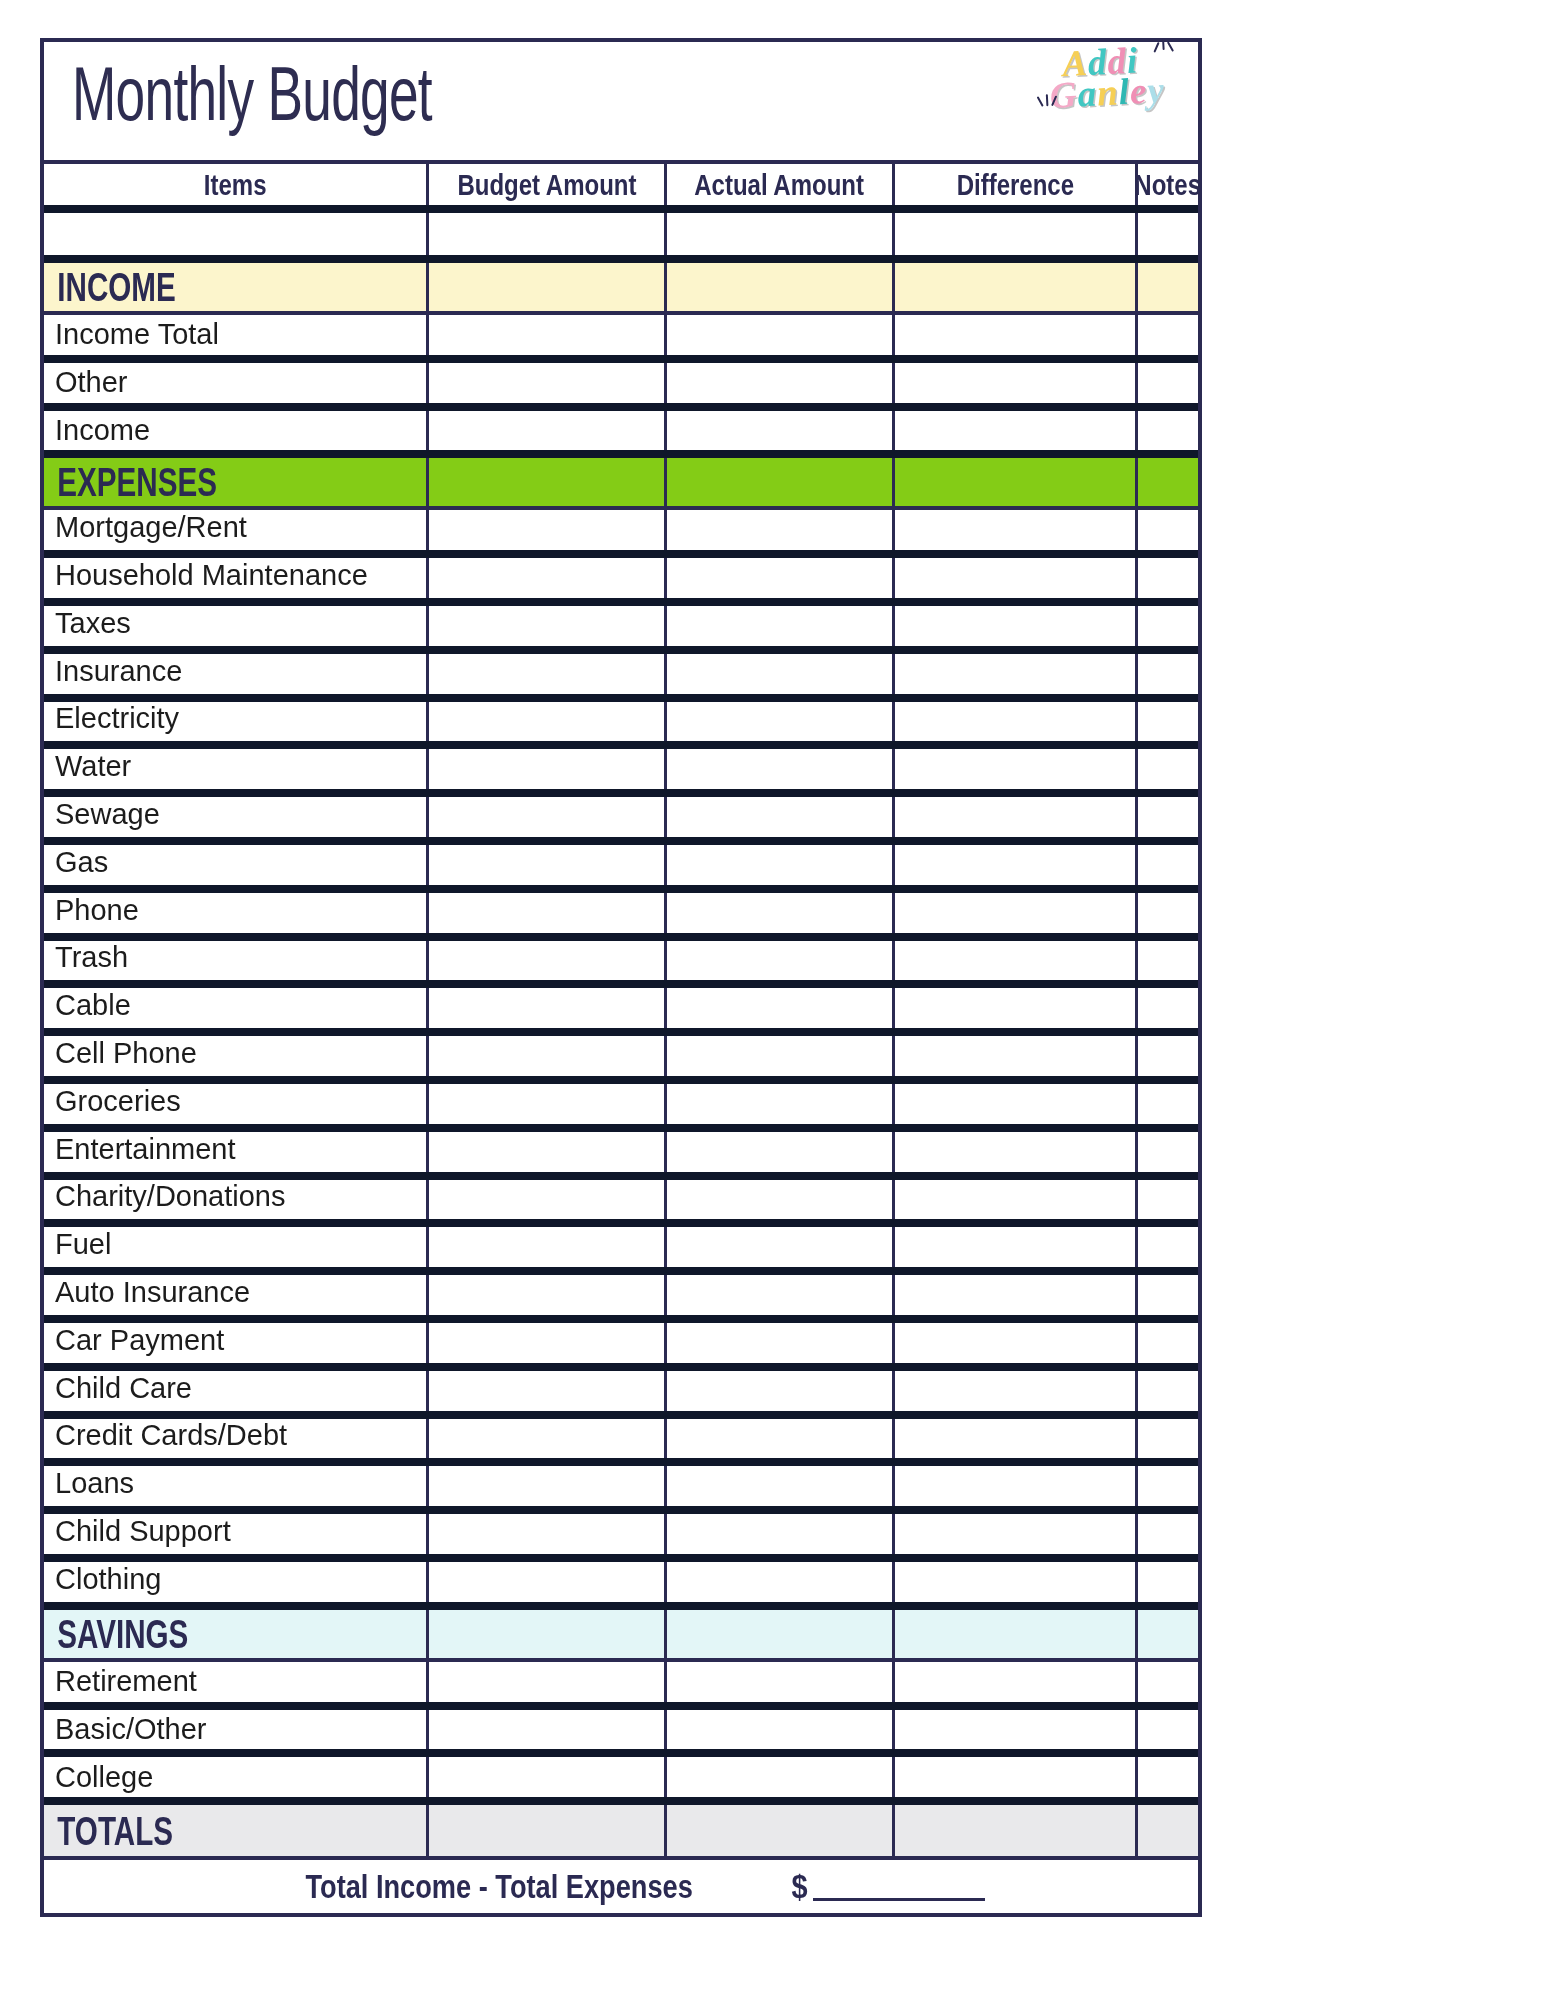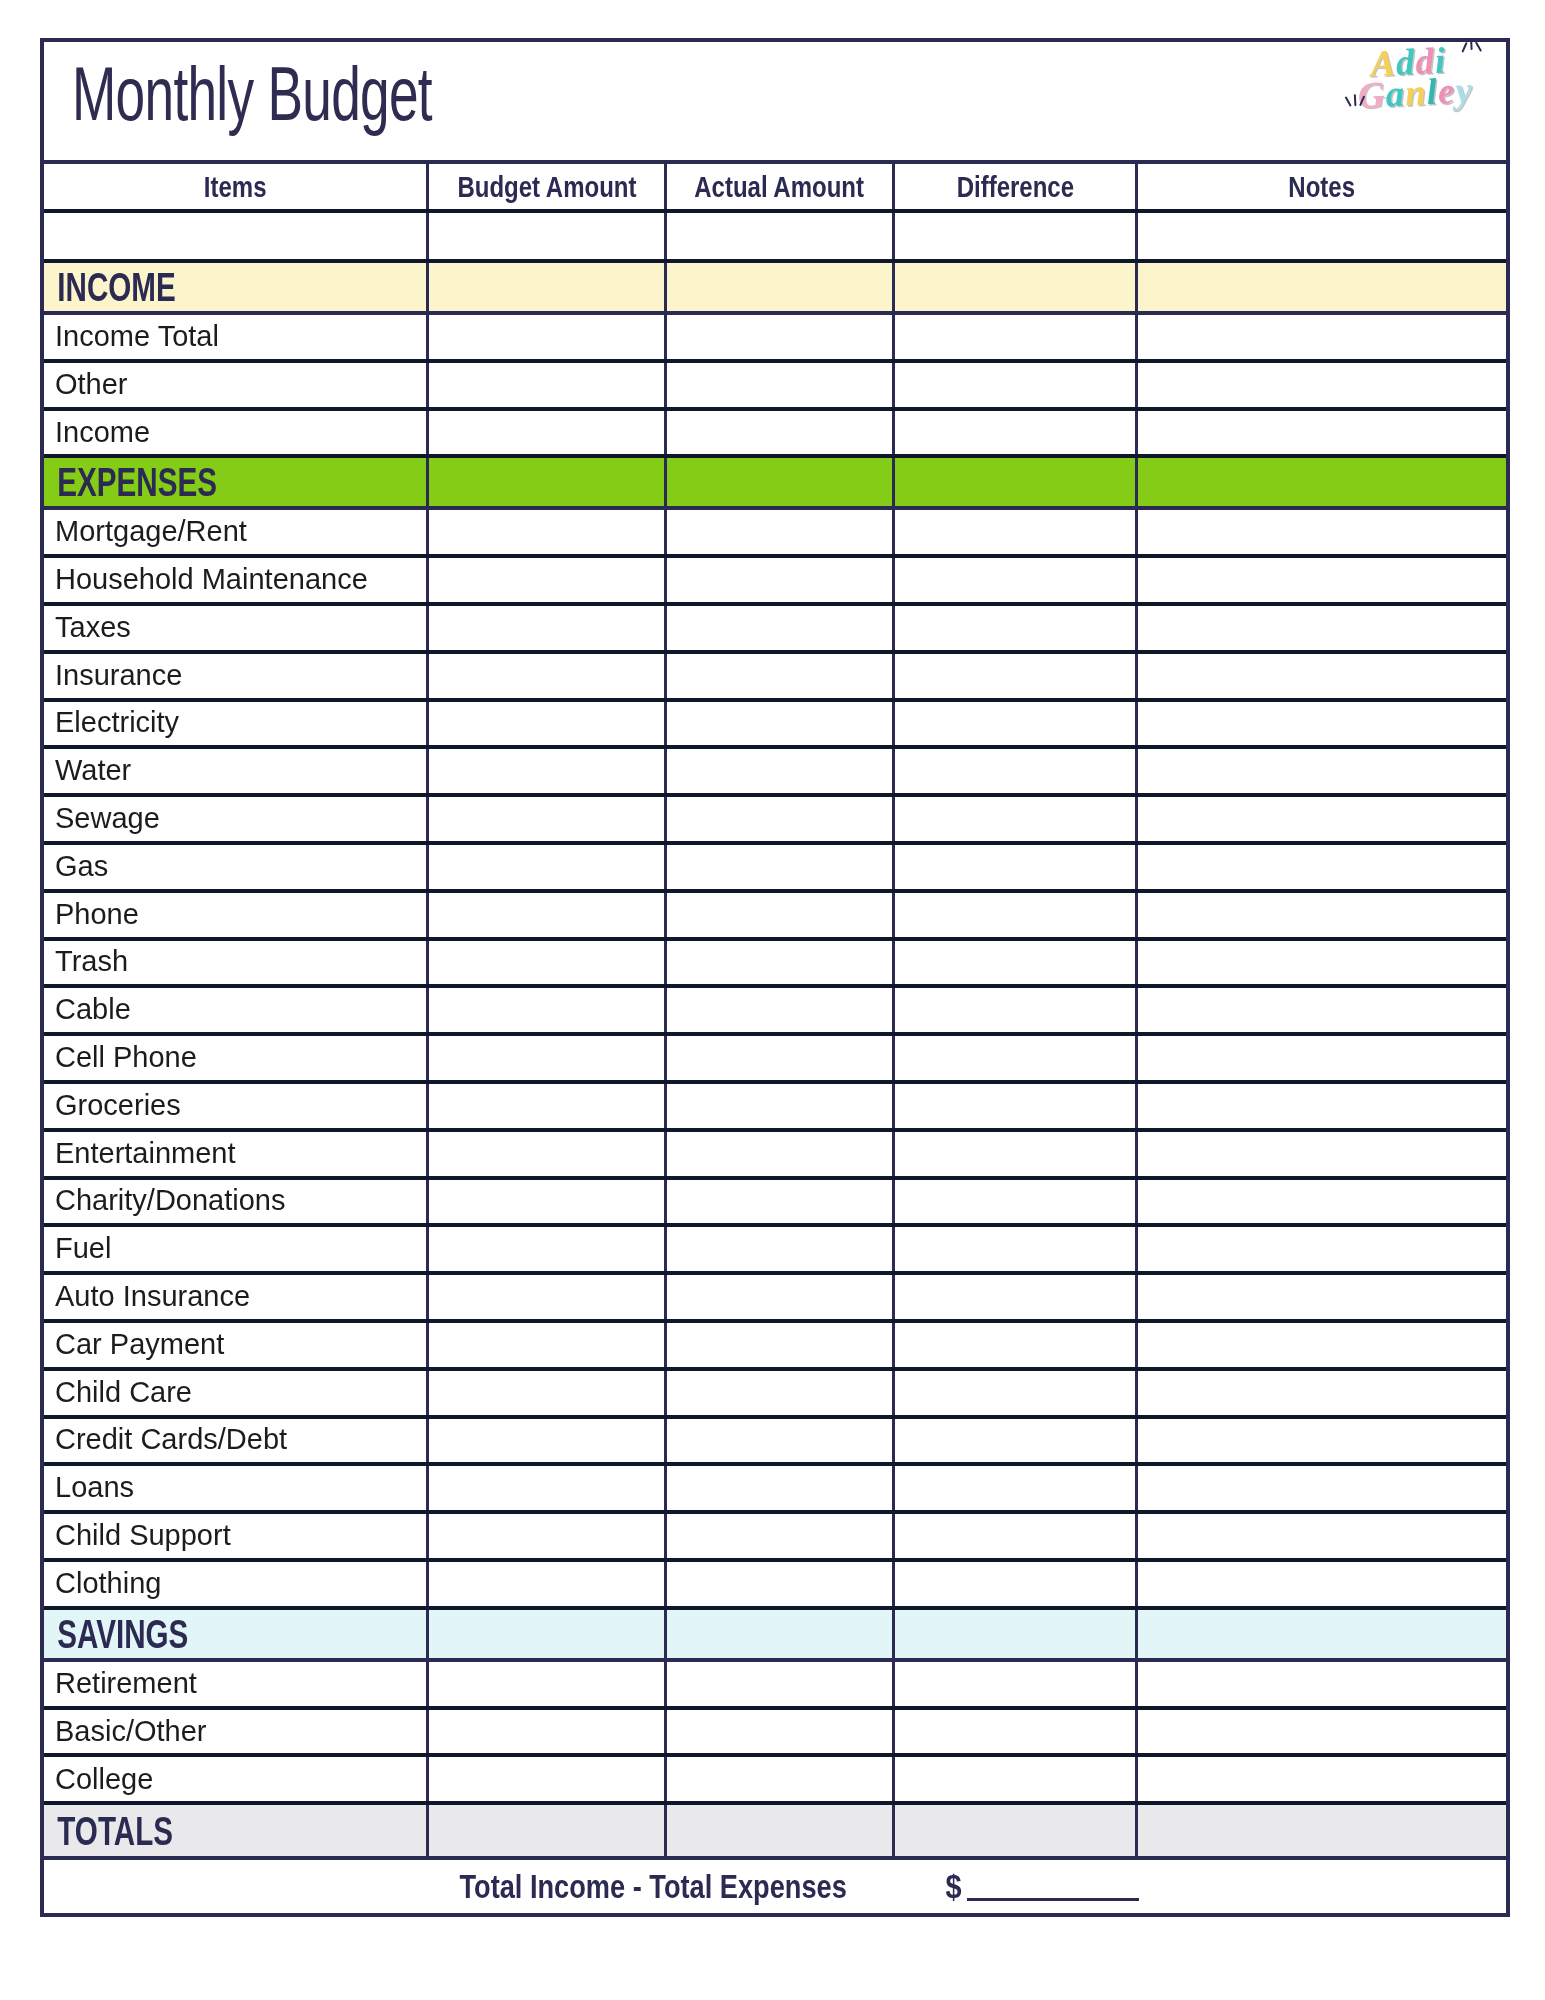--- a/index.html
+++ b/index.html
@@ -1,20 +1,20 @@
 <!DOCTYPE html>
 <html><head>
 <meta charset="utf-8">
 <style>
   * { box-sizing: border-box; margin: 0; padding: 0; }
   html,body { width:1545px; height:2000px; background:#ffffff; font-family:"Liberation Sans", sans-serif; }
 
   .sheet {
     position:absolute; left:40px; top:38px;
-    width:1470px; height:1879px;
+    width:1162px; height:1879px;
     border:4px solid #2b2a52;
     background:#ffffff;
   }
 
   
   .title-row {
     position:relative; height:122px;
     border-bottom:4px solid #2b2a52;
   }
   .page-title {
@@ -33,21 +33,21 @@
   .logo-line2 { font-size:37px; letter-spacing:1px; margin-top:-4px; }
   .logo span.lt { text-shadow:1.5px 1.5px 0 rgba(90,90,90,0.35); }
   .sparkle { position:absolute; stroke:#2b2a52; stroke-width:2; stroke-linecap:round; }
   .sparkle.tr { right:-14px; top:-10px; }
   .sparkle.bl { left:-16px; bottom:-4px; }
 
   
   .row {
     display:grid;
     grid-template-columns:385px 238px 228px 243px 1fr;
-    border-bottom:4px solid #0f172a;
+    border-bottom:8px solid #0f172a;
   }
   .cell { border-right:3px solid #2b2a52; display:flex; align-items:center; overflow:hidden; }
   .cell.c4 { border-right:none; }
 
   .head-row  { height:49px; }
   .head-row .cell { justify-content:center; }
   .head-label {
     font-size:30px; font-weight:bold; color:#2b2a52; white-space:nowrap;
     transform:scaleX(0.80); transform-origin:center center;
   }

